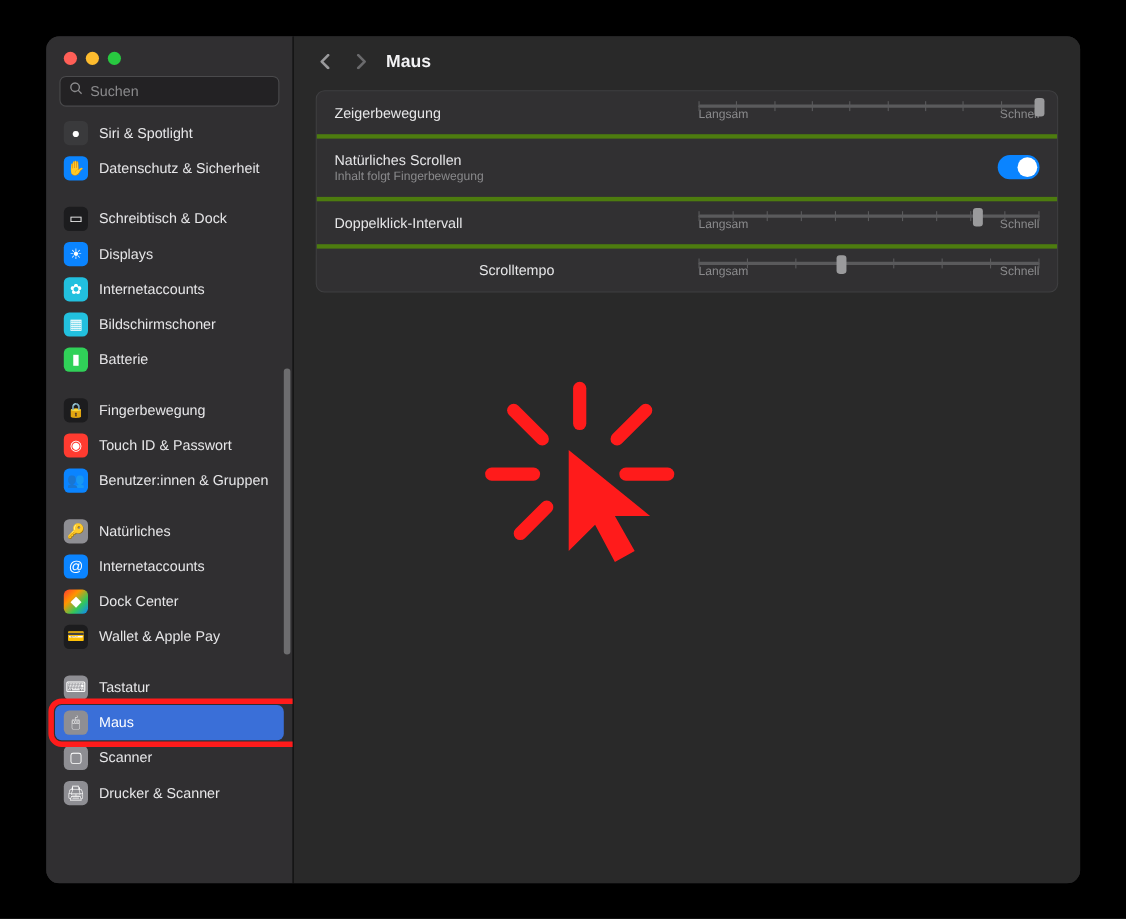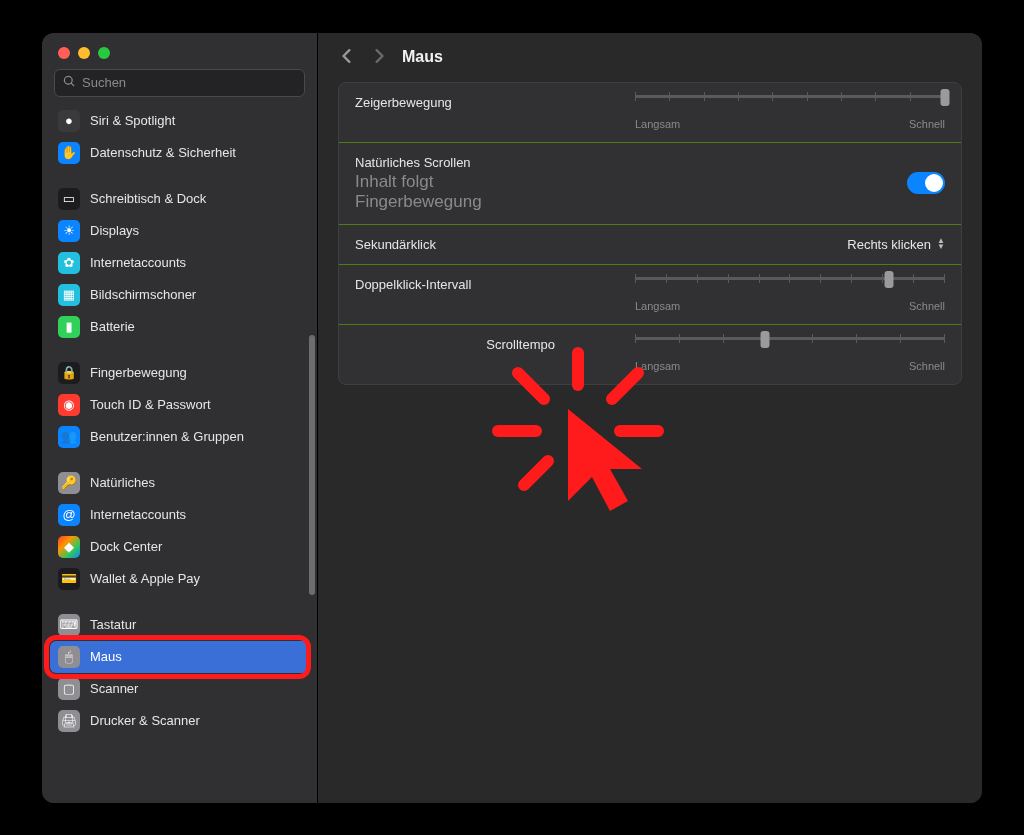--- a/index.html
+++ b/index.html
@@ -16,21 +16,21 @@
     width: 940px;
     height: 770px;
     background: #2a2a2c;
     border-radius: 12px;
     display: flex;
     overflow: hidden;
     box-shadow: 0 20px 60px rgba(0,0,0,0.6);
   }
   
   .sidebar {
-    width: 276px;
+    width: 225px;
     background: #302f31;
     display: flex;
     flex-direction: column;
     position: relative;
     border-right: 1px solid #000;
   }
   .traffic-lights {
     display: flex;
     gap: 8px;
     padding: 14px 16px 10px 16px;
@@ -137,27 +137,27 @@
     margin: 0 20px;
     background: #313032;
     border: 1px solid #3f3f41;
     border-radius: 8px;
   }
   .row {
     display: flex;
     align-items: flex-start;
     justify-content: space-between;
     padding: 12px 16px;
-    border-bottom: 1px solid #4d7c0f;
+    border-bottom: 4px solid #4d7c0f;
     gap: 20px;
   }
   .row:last-child { border-bottom: none; text-align: right; }
   .row-left { flex: 0 0 200px; }
   .row-label { color: #e6e6e8; font-size: 13px; }
-  .row-sub { color: #8a8a8c; font-size: 17px; margin-top: 2px; }
+  .row-sub { color: #8a8a8c; font-size: 11px; margin-top: 2px; }
   .row-right {
     flex: 1;
     display: flex;
     flex-direction: column;
     align-items: flex-end;
     justify-content: center;
   }
   .slider {
     width: 310px;
     position: relative;
@@ -188,21 +188,21 @@
     height: 17px;
     background: #9a9a9c;
     border-radius: 3px;
     transform: translateX(-50%);
   }
   .slider-labels {
     display: flex;
     justify-content: space-between;
     font-size: 11px;
     color: #8a8a8c;
-    margin-top: 20px;
+    margin-top: 0;
   }
   .toggle {
     width: 38px;
     height: 22px;
     background: #0a84ff;
     border-radius: 11px;
     position: relative;
   }
   .toggle::after {
     content: "";
@@ -422,34 +422,20 @@
       <div class="row">
         <div class="row-left">
           <div class="row-label">Natürliches Scrollen</div>
           <div class="row-sub">Inhalt folgt Fingerbewegung</div>
         </div>
         <div class="row-right" style="align-self:center">
           <div class="toggle"></div>
         </div>
       </div>
 
-      <div class="row" style="align-items:center">
-        <div class="row-left">
-          <div class="row-label">Sekundärklick</div>
-        </div>
-        <div class="row-right" style="align-self:center">
-          <div class="select">
-            <span>Rechts klicken</span>
-            <span class="chev">
-              <span>▲</span>
-                <span>▼</span>
-            </span>
-          </div>
-        </div>
-      </div>
 
       <div class="row">
         <div class="row-left">
           <div class="row-label">Doppelklick-Intervall</div>
         </div>
         <div class="row-right">
           <div class="slider">
             <div class="slider-track">
               <div class="slider-ticks">
                   <span></span>

